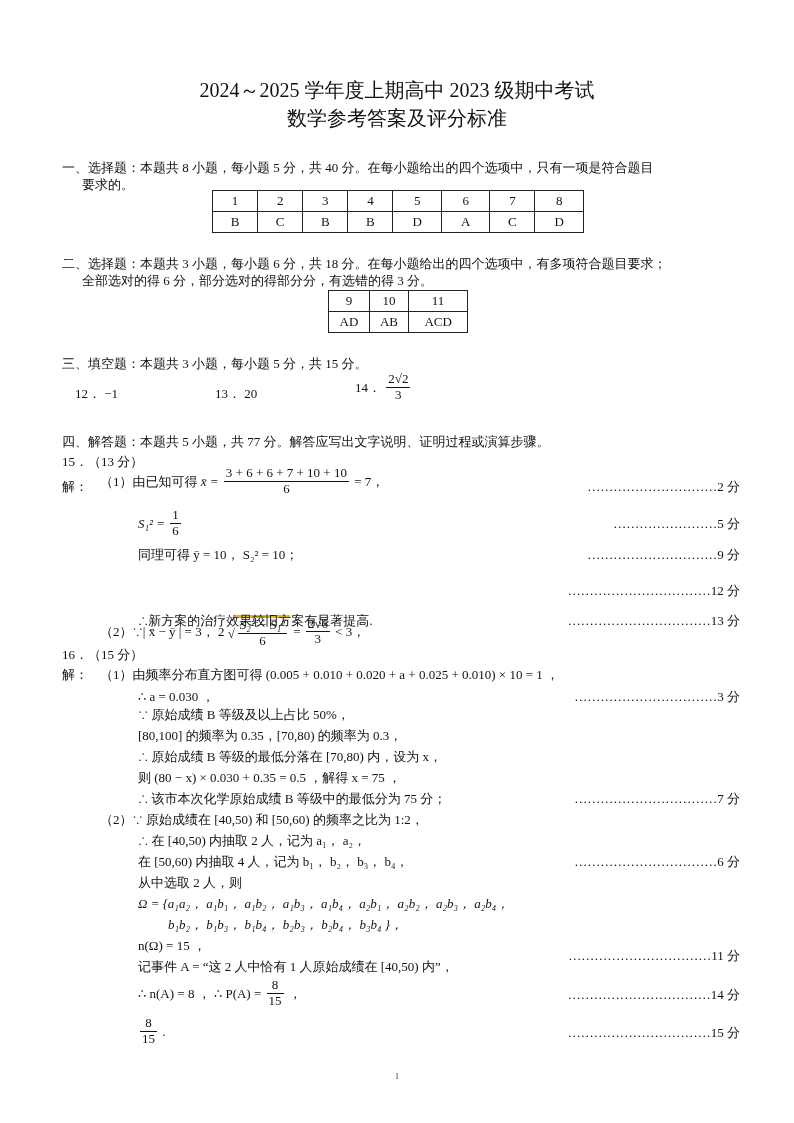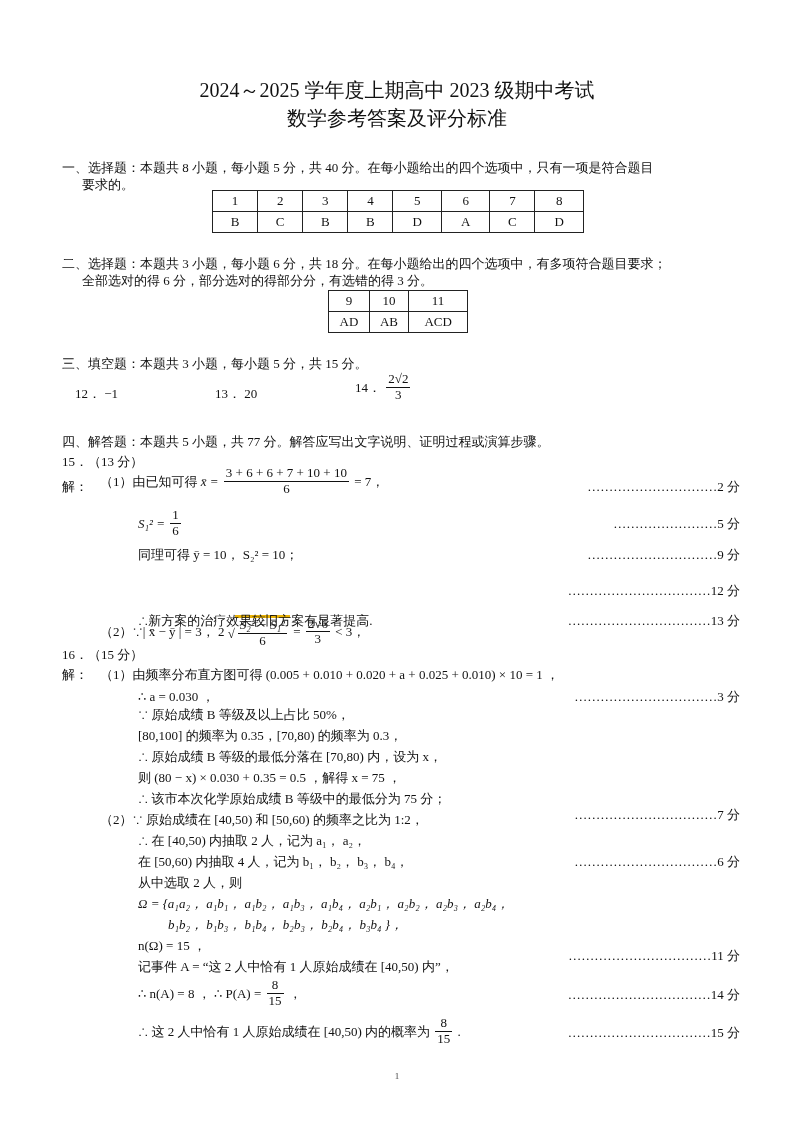--- a/index.html
+++ b/index.html
@@ -136,21 +136,21 @@
 <div class="abs sec" style="top:648px;">16．（15 分）</div>
 <div class="abs sec" style="top:668px;">解：</div>
 <div class="abs" style="top:668px; left:100px;">（1）由频率分布直方图可得 (0.005 + 0.010 + 0.020 + a + 0.025 + 0.010) × 10 = 1 ，</div>
 <div class="abs" style="top:690px; left:138px;">∴ a = 0.030 ，</div>
 <div class="abs pts" style="top:690px;">……………………………3 分</div>
 <div class="abs" style="top:708px; left:138px;">∵ 原始成绩 B 等级及以上占比 50%，</div>
 <div class="abs" style="top:729px; left:138px;">[80,100] 的频率为 0.35，[70,80) 的频率为 0.3，</div>
 <div class="abs" style="top:750px; left:138px;">∴ 原始成绩 B 等级的最低分落在 [70,80) 内，设为 x，</div>
 <div class="abs" style="top:771px; left:138px;">则 (80 − x) × 0.030 + 0.35 = 0.5 ，解得 x = 75 ，</div>
 <div class="abs" style="top:792px; left:138px;">∴ 该市本次化学原始成绩 B 等级中的最低分为 75 分；</div>
-<div class="abs pts" style="top:792px;margin-top:16px;">……………………………7 分</div>
+<div class="abs pts" style="top:792px;">……………………………7 分</div>
 <div class="abs" style="top:813px; left:100px;">（2）∵ 原始成绩在 [40,50) 和 [50,60) 的频率之比为 1:2，</div>
 <div class="abs" style="top:834px; left:138px;">∴ 在 [40,50) 内抽取 2 人，记为 a₁， a₂，</div>
 <div class="abs" style="top:855px; left:138px;">在 [50,60) 内抽取 4 人，记为 b₁， b₂， b₃， b₄，</div>
 <div class="abs pts" style="top:855px;">……………………………6 分</div>
 <div class="abs" style="top:876px; left:138px;">从中选取 2 人，则</div>
 <div class="abs it" style="top:897px; left:138px;">Ω = {a₁a₂， a₁b₁， a₁b₂， a₁b₃， a₁b₄， a₂b₁， a₂b₂， a₂b₃， a₂b₄，</div>
 <div class="abs it" style="top:918px; left:168px;">b₁b₂， b₁b₃， b₁b₄， b₂b₃， b₂b₄， b₃b₄ }，</div>
 <div class="abs" style="top:939px; left:138px;">n(Ω) = 15 ，</div>
 <div class="abs pts" style="top:939px;margin-top:10px;">……………………………11 分</div>
 <div class="abs" style="top:960px; left:138px;">记事件 A = “这 2 人中恰有 1 人原始成绩在 [40,50) 内”，</div>
@@ -159,21 +159,20 @@
   <span style="vertical-align:middle;">∴ n(A) = 8 ， ∴ P(A) =</span>
   <span class="frac">
     <span class="num">8</span>
     <span>15</span>
   </span>
   <span style="vertical-align:middle;">，</span>
 </div>
 <div class="abs pts" style="top:988px;">……………………………14 分</div>
 
 <div class="abs" style="top:1016px; left:138px;">
-  <span style="vertical-align:middle;">∴ 这 2 人中恰有 1 人原始成绩在 [40,50) 内的概率为</span>
   <span class="frac">
     <span class="num">8</span>
     <span>15</span>
   </span>
   <span style="vertical-align:middle;">.</span>
 </div>
 <div class="abs pts" style="top:1026px;">……………………………15 分</div>
 
 <div class="abs pageno">1</div>
 

